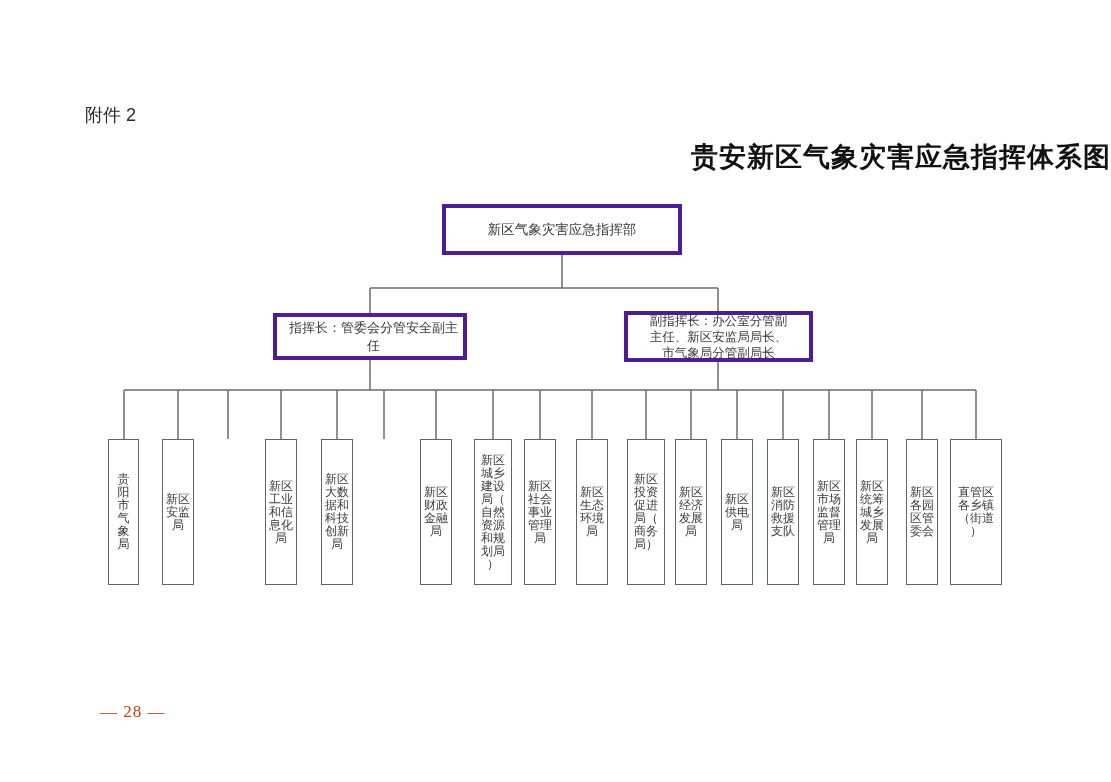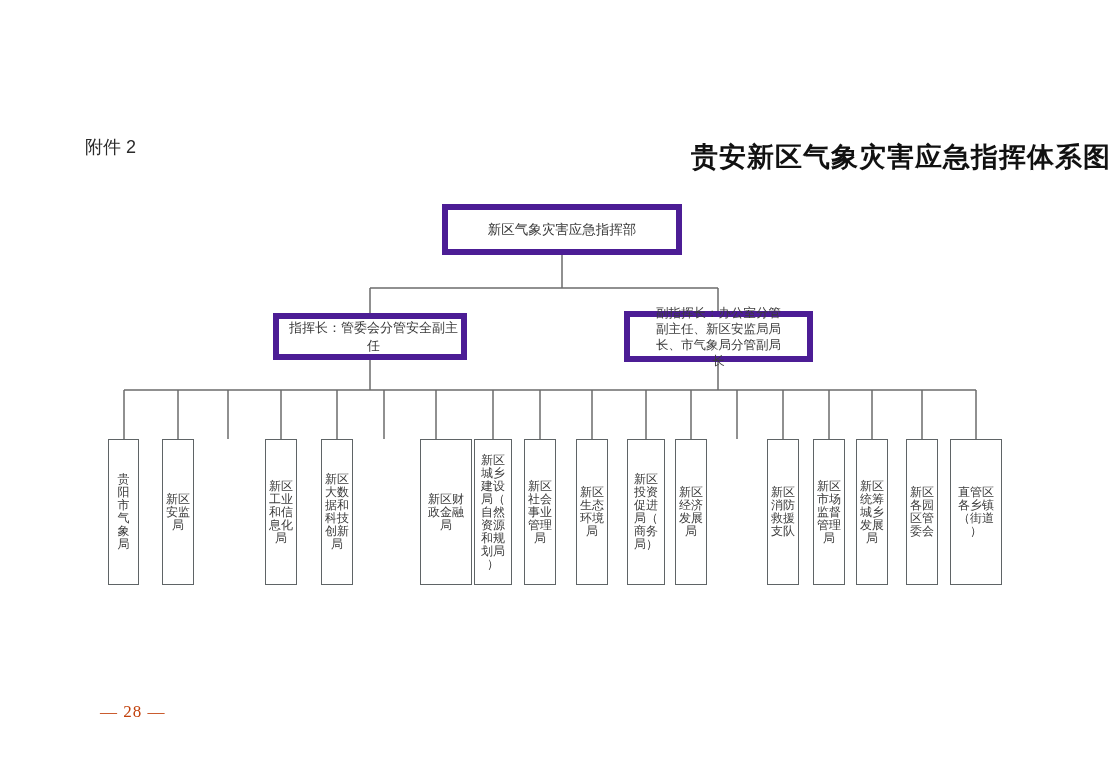--- a/index.html
+++ b/index.html
@@ -12,21 +12,20 @@
     color: #2f2f2f;
     overflow: hidden;
     margin: 0 auto;
   }
   .attachment-label {
     position: absolute;
     left: 85px;
     top: 103px;
     font-size: 18px;
     color: #2b2b2b;
-    margin-top: 32px;
   }
   .diagram-title {
     position: absolute;
     left: 0;
     top: 139px;
     width: 1111px;
     text-align: right;
     font-size: 27px;
     font-weight: 700;
     letter-spacing: 1px;
@@ -37,21 +36,21 @@
     position: absolute;
     left: 0;
     top: 0;
     width: 1111px;
     height: 782px;
     pointer-events: none;
   }
   .org-box {
     position: absolute;
     box-sizing: border-box;
-    border: 6px solid #4c1d95;
+    border: 4px solid #4c1d95;
     background: #ffffff;
     display: flex;
     align-items: center;
     justify-content: center;
     text-align: center;
     color: #3a3a3a;
   }
   .root-box {
     left: 442px; top: 204px;
     width: 240px; height: 51px;
@@ -143,26 +142,27 @@
   <div class="org-box root-box">新区气象灾害应急指挥部</div>
 
   <div class="org-box commander-box">指挥长：管委会分管安全副主任</div>
 
   <div class="org-box deputy-box">副指挥长：办公室分管副主任、新区安监局局长、市气象局分管副局长</div>
 
   <div class="dept-box" style="left:108px;width:31px">贵阳市气象局</div>
   <div class="dept-box" style="left:162px;width:32px">新区安监局</div>
   <div class="dept-box" style="left:265px;width:32px">新区工业和信息化局</div>
   <div class="dept-box" style="left:321px;width:32px">新区大数据和科技创新局</div>
-  <div class="dept-box" style="left:420px;width:52px">新区财政金融局</div>
+  <div class="dept-box" style="left:420px;width:32px">新区财政金融局</div>
   <div class="dept-box" style="left:474px;width:38px">新区城乡建设局（自然资源和规划局）</div>
   <div class="dept-box" style="left:524px;width:32px">新区社会事业管理局</div>
   <div class="dept-box" style="left:576px;width:32px">新区生态环境局</div>
   <div class="dept-box" style="left:627px;width:38px">新区投资促进局（商务局）</div>
   <div class="dept-box" style="left:675px;width:32px">新区经济发展局</div>
+  <div class="dept-box" style="left:721px;width:32px">新区供电局</div>
   <div class="dept-box" style="left:813px;width:32px">新区市场监督管理局</div>
   <div class="dept-box" style="left:767px;width:32px">新区消防救援支队</div>
   <div class="dept-box" style="left:856px;width:32px">新区统筹城乡发展局</div>
   <div class="dept-box" style="left:906px;width:32px">新区各园区管委会</div>
   <div class="dept-box" style="left:950px;width:52px">直管区各乡镇（街道）</div>
 
   <div class="page-number">— 28 —</div>
 
 </div>
 

